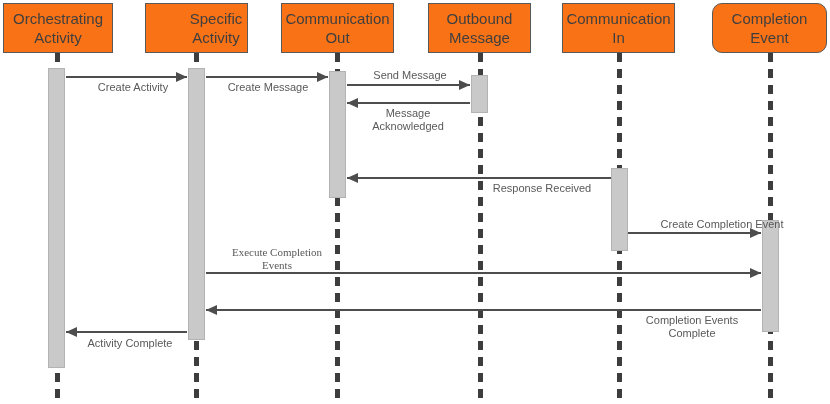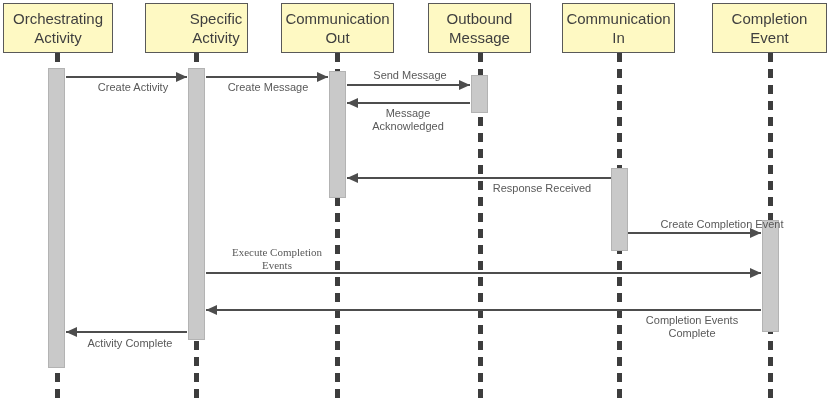--- a/index.html
+++ b/index.html
@@ -25,21 +25,21 @@
       var(--lifeline, #3d3d3d) 0px,
       var(--lifeline, #3d3d3d) 9px,
       transparent 9px,
       transparent 16px
     );
   }
   .actor-box {
     position: absolute;
     top: 3px;
     height: 50px;
-    background: #fef9c3;
+    background: #f97316;
     border: 1px solid var(--actor-box-border, #595959);
     box-sizing: border-box;
     display: flex;
     flex-direction: column;
     justify-content: center;
     align-items: center;
     font-size: 15px;
     line-height: 19px;
     color: var(--actor-text, #3f3f3f);
     text-align: center;
@@ -151,17 +151,17 @@
       <div>Out</div>
     </div>
     <div class="actor-box" style="left: 428px; width: 103px; text-align: right;">
       <div>Outbound</div>
       <div>Message</div>
     </div>
     <div class="actor-box" style="left: 562px; width: 113px;">
       <div>Communication</div>
       <div>In</div>
     </div>
-    <div class="actor-box" style="left: 712px; width: 115px;">
+    <div class="actor-box" style="left: 712px; width: 115px; border-radius: 10px;">
       <div>Completion</div>
       <div>Event</div>
     </div>
   </div>
 
 </body></html>

